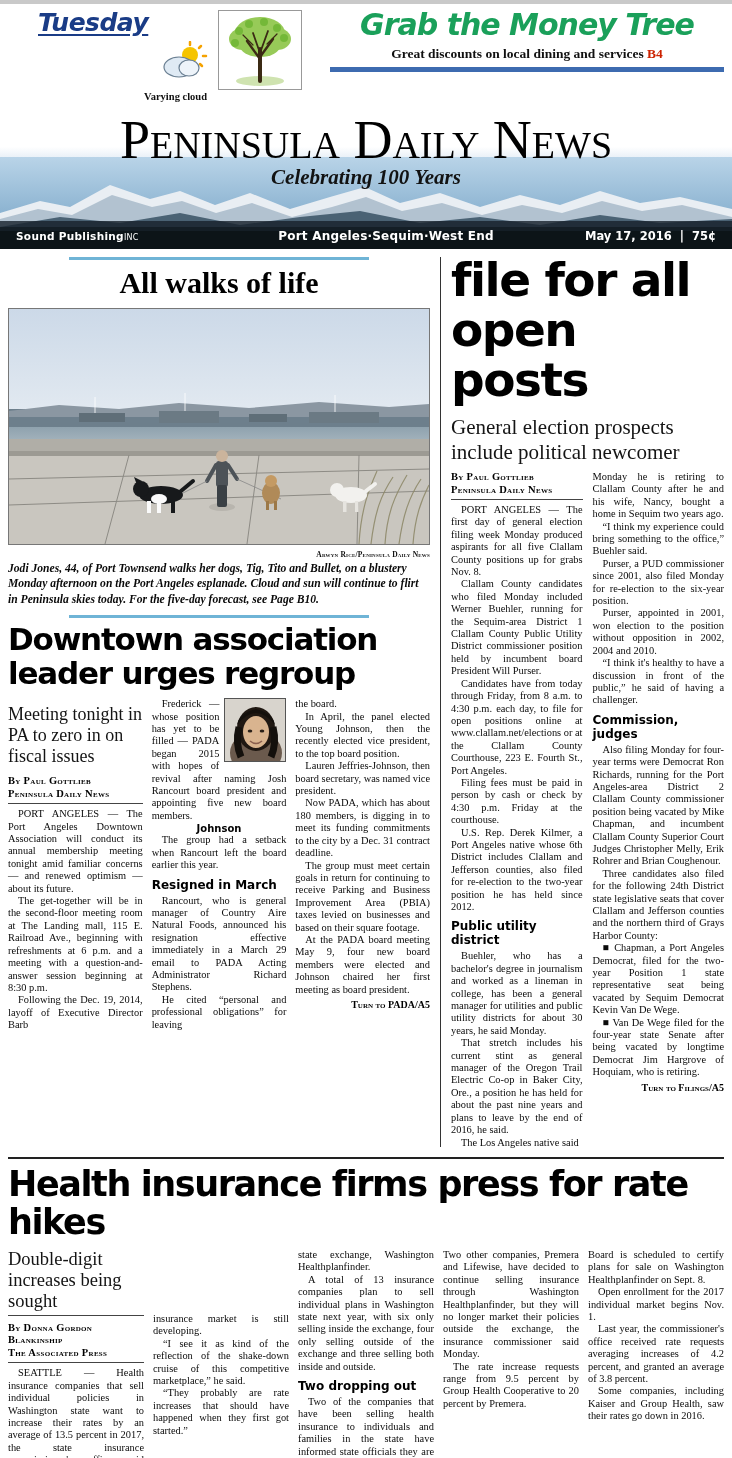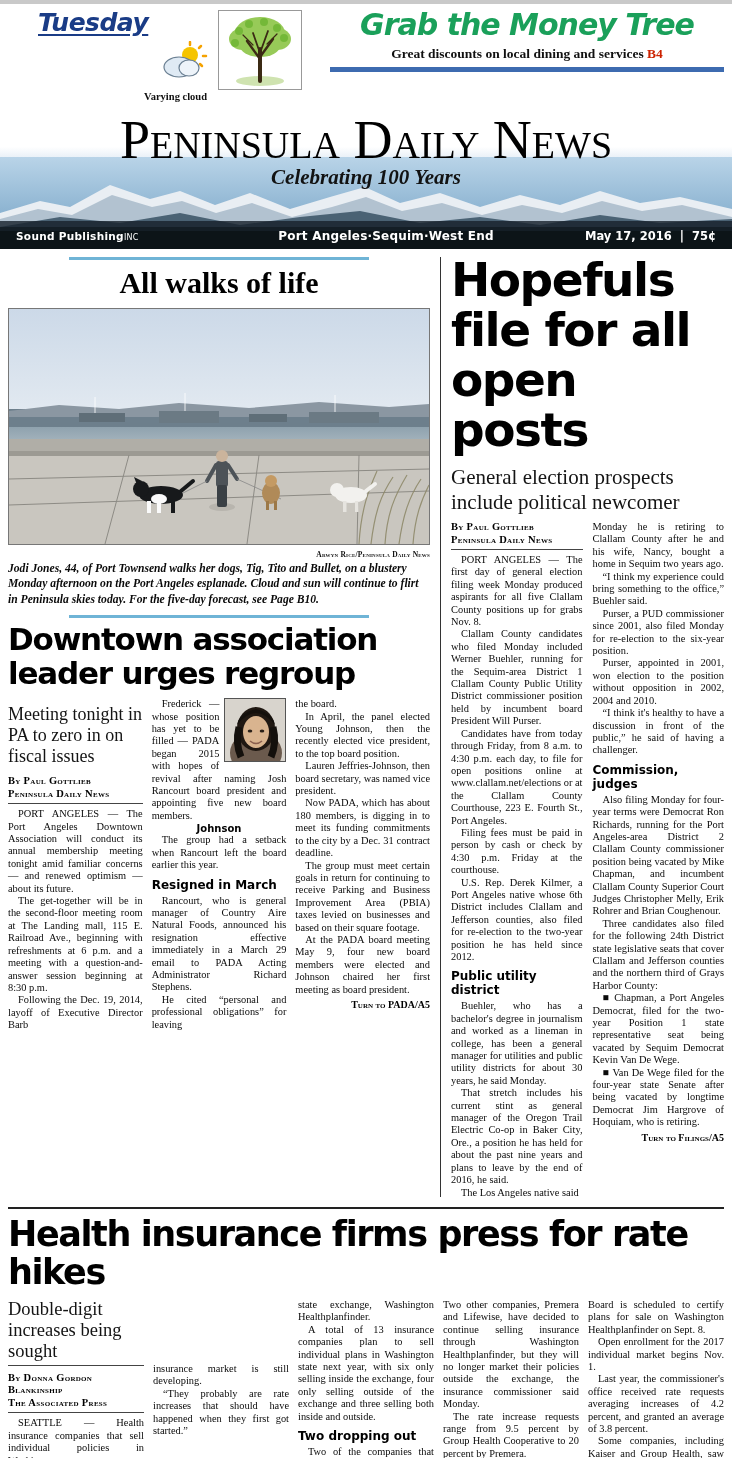--- a/index.html
+++ b/index.html
@@ -418,21 +418,20 @@
               <p class="bt">At the PADA board meeting May 9, four new board members were elected and Johnson chaired her first meeting as board president.</p>
               <div class="jump">Turn to PADA/A5</div>
             </div>
           </div>
         </div>
       </div>
 
       <div class="vdiv"></div>
 
       <div class="col-right">
-        <div class="lead-head">Hopefuls</div>
         <div class="lead-head">file for all</div>
         <div class="lead-head">open posts</div>
         <div class="lead-deck">General election prospects include political newcomer</div>
 
         <div class="cols2">
           <div>
             <div class="byline">By Paul Gottlieb</div>
             <div class="byline">Peninsula Daily News</div>
             <div class="byline-rule"></div>
             <p class="bt">PORT ANGELES — The first day of general election filing week Monday produced aspirants for all five Clallam County positions up for grabs Nov. 8.</p>
@@ -474,20 +473,21 @@
           <div class="byline">By Donna Gordon</div>
           <div class="byline">Blankinship</div>
           <div class="byline">The Associated Press</div>
           <div class="byline-rule"></div>
           <p class="bt">SEATTLE — Health insurance companies that sell individual policies in Washington state want to increase their rates by an average of 13.5 percent in 2017, the state insurance commissioner's office said Monday.</p>
 
         </div>
         <div>
           <div style="height:64px"></div>
           <p class="bt noind">insurance market is still developing.</p>
+          <p class="bt">“I see it as kind of the reflection of the shake-down cruise of this competitive marketplace,” he said.</p>
           <p class="bt">“They probably are rate increases that should have happened when they first got started.”</p>
 
         </div>
         <div>
           <p class="bt noind">state exchange, Washington Healthplanfinder.</p>
           <p class="bt">A total of 13 insurance companies plan to sell individual plans in Washington state next year, with six only selling inside the exchange, four only selling outside of the exchange and three selling both inside and outside.</p>
           <div class="subhead">Two dropping out</div>
           <p class="bt">Two of the companies that have been selling health insurance to individuals and families in the state have informed state officials they are dropping out of the market.</p>
 
         </div>

